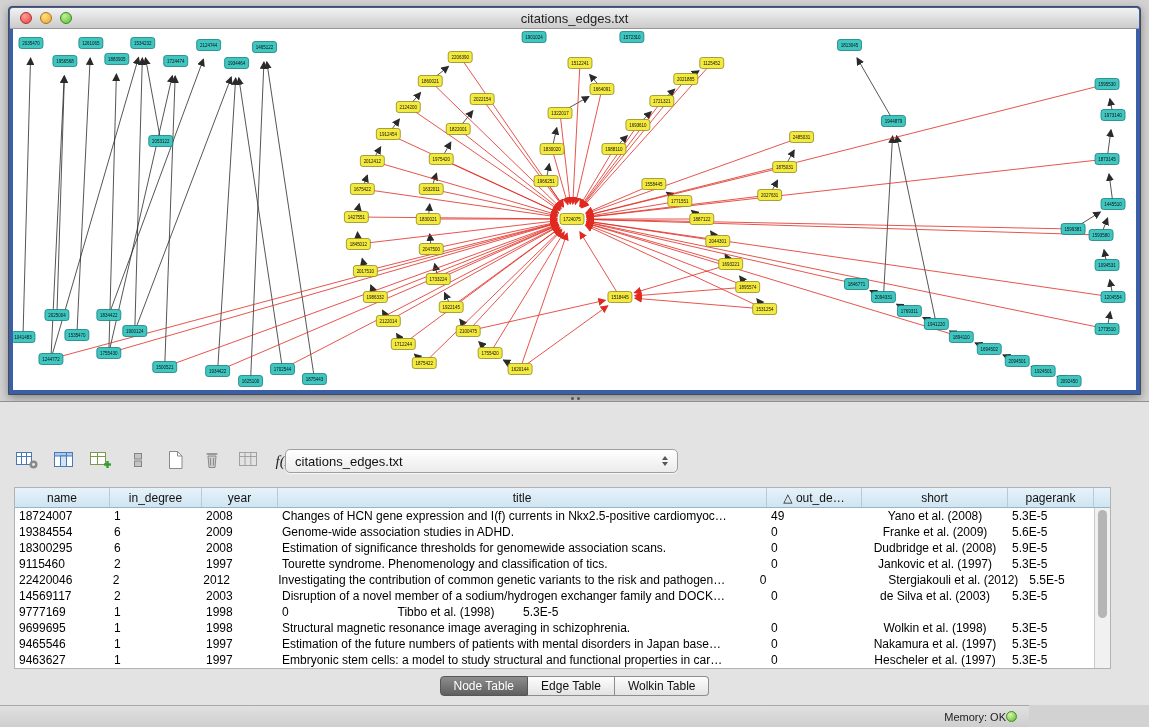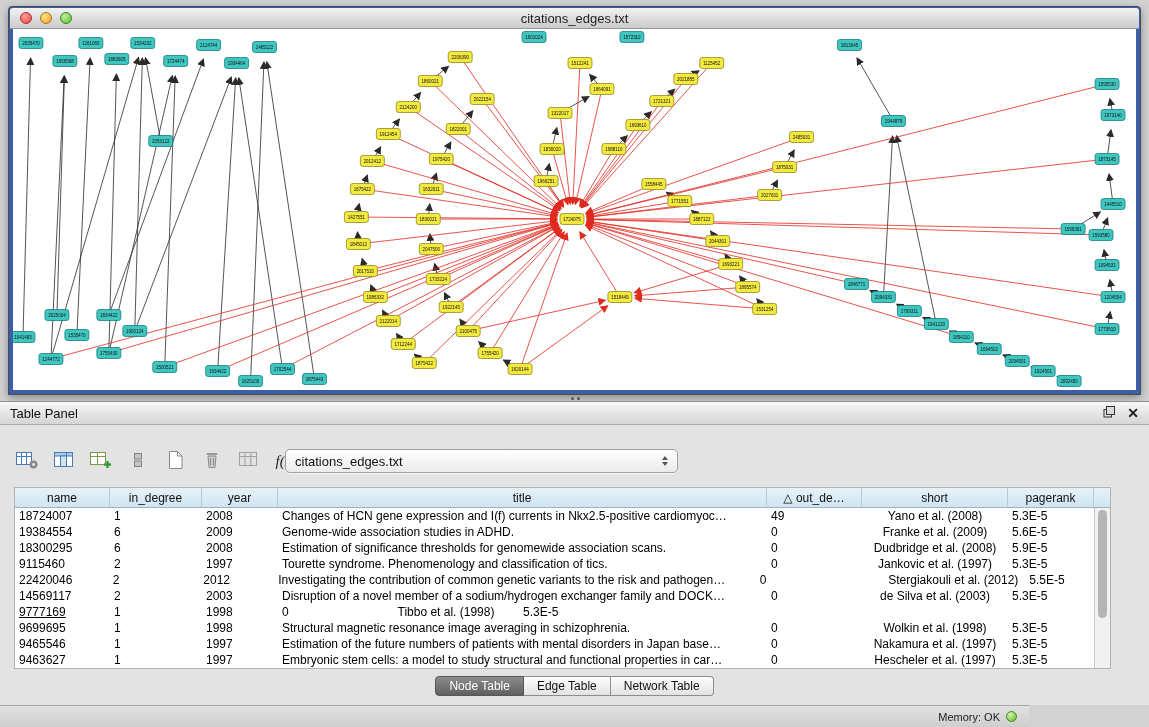--- a/index.html
+++ b/index.html
@@ -67,21 +67,21 @@
   .tabs { position:absolute; left:0; right:0; top:274px; display:flex; justify-content:center; }
   .tab { height:20px; display:flex; align-items:center; padding:2px 13px; font-size:12px;
     border:1px solid #8d8d8d; border-left:none; background:linear-gradient(#fdfdfd,#e3e3e3); color:#111; }
   .tab:first-child { border-left:1px solid #8d8d8d; border-radius:4px 0 0 4px; }
   .tab:last-child  { border-radius:0 4px 4px 0; }
   .tab.active { background:linear-gradient(#8d8d8d,#5f5f5f); color:#fff; border-color:#565656; }
 
   
   .status-bar { position:absolute; left:0; top:705px; width:1029px; height:22px;
     background:linear-gradient(#e1e1e1,#cecece); border-top:1px solid #a8a8a8;
-    display:flex; align-items:center; justify-content:flex-end; padding:0 12px; gap:6px; }
+    display:flex; align-items:center; justify-content:flex-end; padding:0 12px; }
   .mem-label { font-size:11px; color:#222; }
   .mem-dot { width:11px; height:11px; border-radius:50%;
     background:radial-gradient(circle at 35% 30%, #d6f6ac, #5cb82e); border:1px solid #3f8f1d; }
 </style>
 </head>
 <body>
 
 <div id="app">
 
   <div class="net-window">
@@ -602,32 +602,20 @@
         </svg>
     </div>
   </div>
 
   <div class="gap-handle">
       <i></i>
       <i></i>
     </div>
 
   <div class="table-panel">
-    <div class="panel-header">
-      <span class="panel-title">Table Panel</span>
-      <div class="panel-header-icons">
-        <span>
-          <svg width="12" height="12" viewBox="0 0 12 12">
-            <rect x="1" y="3.5" width="7.5" height="7.5" fill="none" stroke="#333"></rect>
-            <rect x="3.5" y="0.5" width="8" height="8" fill="#dcdcdc" stroke="#333"></rect>
-          </svg>
-        </span>
-        <span class="close-icon">✕</span>
-      </div>
-    </div>
 
     <div class="toolbar" id="toolbar">
         <button class="tb-btn">
           <span><svg width="24" height="20" viewBox="0 0 24 20">
               <rect x="1.5" y="2.5" width="15" height="12" fill="#fff" stroke="#4a7ab5"></rect>
               <line x1="1.5" y1="6.5" x2="16.5" y2="6.5" stroke="#4a7ab5"></line>
               <line x1="6.5" y1="2.5" x2="6.5" y2="14.5" stroke="#4a7ab5"></line>
               <line x1="11.5" y1="2.5" x2="11.5" y2="14.5" stroke="#4a7ab5"></line>
               <circle cx="18.5" cy="14.5" r="4" fill="#8a8a8a"></circle>
               <circle cx="18.5" cy="14.5" r="1.4" fill="#ededed"></circle>
@@ -751,21 +739,21 @@
           <div class="tr">
             <div class="td" style="width: 95px; justify-content: flex-start;">14569117</div>
             <div class="td" style="width: 92px; justify-content: flex-start;">2</div>
             <div class="td" style="width: 76px; justify-content: flex-start; text-align: center;">2003</div>
             <div class="td" style="width: 489px; justify-content: flex-start;">Disruption of a novel member of a sodium/hydrogen exchanger family and DOCK…</div>
             <div class="td" style="width: 95px; justify-content: flex-start;">0</div>
             <div class="td" style="width: 146px; justify-content: center;">de Silva et al. (2003)</div>
             <div class="td" style="width: 86px; justify-content: flex-start;">5.3E-5</div>
           </div>
           <div class="tr">
-            <div class="td" style="width: 95px; justify-content: flex-start; text-decoration: underline;">9777169</div>
+            <div class="td" style="width: 95px; justify-content: flex-start;">9777169</div>
             <div class="td" style="width: 92px; justify-content: flex-start;">1</div>
             <div class="td" style="width: 76px; justify-content: flex-start;">1998</div>
             <div class="td" style="width: 95px; justify-content: flex-start;">0</div>
             <div class="td" style="width: 146px; justify-content: center;">Tibbo et al. (1998)</div>
             <div class="td" style="width: 86px; justify-content: flex-start;">5.3E-5</div>
           </div>
           <div class="tr">
             <div class="td" style="width: 95px; justify-content: flex-start;">9699695</div>
             <div class="td" style="width: 92px; justify-content: flex-start;">1</div>
             <div class="td" style="width: 76px; justify-content: flex-start;">1998</div>
@@ -794,21 +782,21 @@
           </div>
         </div>
       <div class="vscroll">
         <div class="vthumb"></div>
       </div>
     </div>
 
     <div class="tabs" id="table-tabs">
         <div class="tab active">Node Table</div>
         <div class="tab">Edge Table</div>
-        <div class="tab">Network Table</div>
+        <div class="tab">Wolkin Table</div>
       </div>
   </div>
 
   <div class="status-bar">
     <span class="mem-label">Memory: OK</span>
     <span class="mem-dot"></span>
   </div>
 </div>
 
 </body></html>

